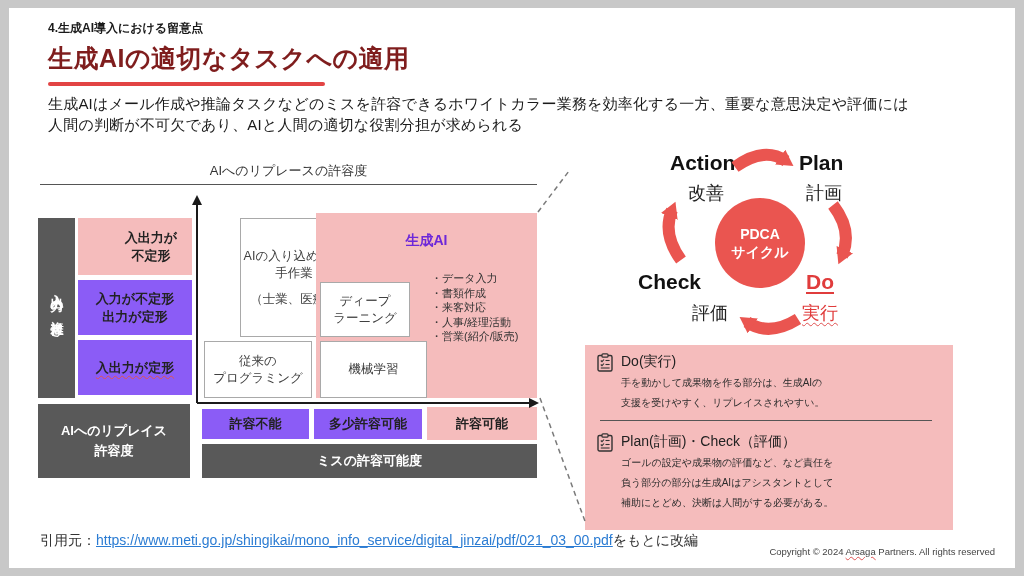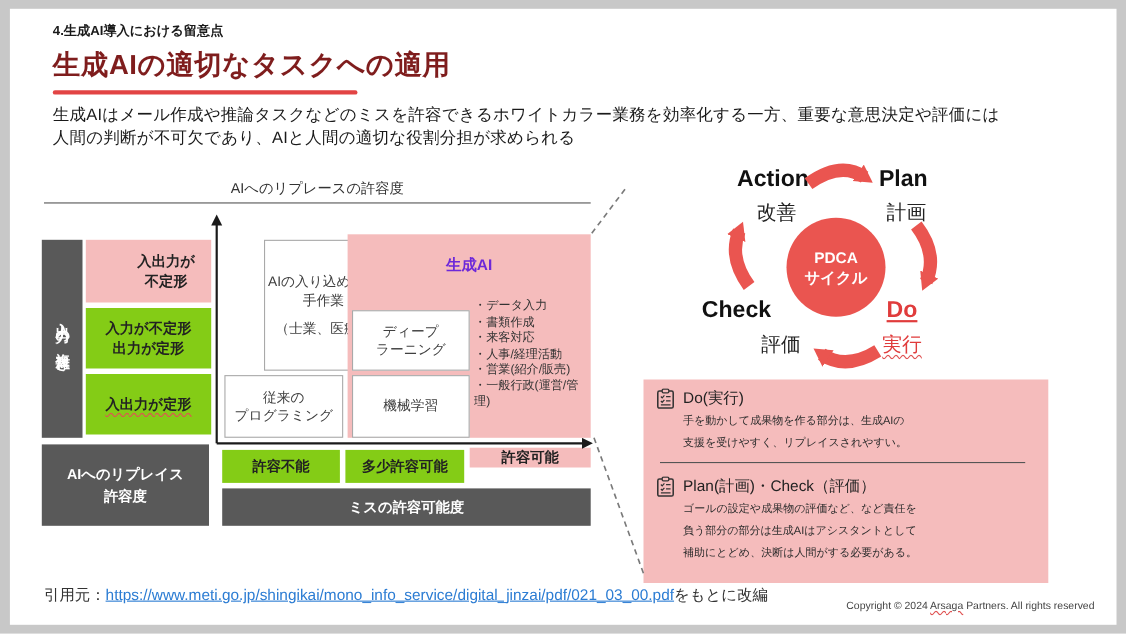--- a/index.html
+++ b/index.html
@@ -15,39 +15,39 @@
   .lead { left:48px; font-size:15px; color:#1a1a1a; letter-spacing:0.2px; white-space:nowrap; }
   #lead1 { top:95px; } #lead2 { top:116px; }
 
   
   #top-axis-label { left:40px; top:162px; width:497px; text-align:center; font-size:13px; color:#333; }
   #top-axis-line { left:40px; top:184px; width:497px; border-top:1.5px solid #555; }
   .darkbox { background:#595959; color:#fff; font-weight:bold; font-size:13px; display:flex; align-items:center; justify-content:center; text-align:center; }
   #y-axis-label { left:38px; top:218px; width:37px; height:180px; writing-mode:vertical-rl; text-orientation:upright; letter-spacing:3px; }
   .rowbox { left:78px; width:114px; display:flex; flex-direction:column; align-items:center; justify-content:center; font-weight:bold; font-size:13px; color:#222; text-align:center; line-height:18px; }
   .pinkbg { background:#f5bcbc; }
-  .graybg { background:#84cc16; }
+  .graybg { background:#8b5cf6; }
   #row1 { top:218px; height:57px;padding-left:32px; }
   #row2 { top:280px; height:55px; }
   #row3 { top:340px; height:55px; }
   .squiggle { text-decoration:underline wavy #e05252; text-decoration-thickness:1px; text-underline-offset:3px; }
   .cell { background:#fff; border:1px solid #a9a9a9; display:flex; flex-direction:column; align-items:center; justify-content:center; font-size:12.5px; color:#404040; text-align:center; line-height:17px; }
   #cell-manual { left:204px; top:218px; width:108px; height:119px; padding:0;margin-left:36px; }
   #cell-manual .gap { margin-top:9px; }
   #cell-legacy { left:204px; top:341px; width:108px; height:57px; }
   #genai-region { left:316px; top:213px; width:221px; height:185px; background:#f5bcbc; }
   #genai-title { left:316px; top:232px; width:221px; text-align:center; font-size:14px; font-weight:bold; color:#6d28d9; }
-  #cell-dl { left:320px; top:282px; width:107px; height:55px;justify-content:center; }
+  #cell-dl { left:320px; top:282px; width:90px; height:55px;justify-content:center; }
   #cell-ml { left:320px; top:341px; width:107px; height:57px; }
   #genai-items { left:431px; top:271px; width:104px; font-size:11px; color:#333; line-height:14.5px; }
   #replace-box { left:38px; top:404px; width:152px; height:74px; line-height:20px; }
   .tol { top:409px; height:30px; display:flex; align-items:center; justify-content:center; font-size:13px; font-weight:bold; color:#222; }
   #tol1 { left:202px; width:107px; }
   #tol2 { left:314px; width:108px; }
-  #tol3 { left:427px; top:407px; width:110px; height:18px; }
+  #tol3 { left:427px; top:407px; width:110px; height:33px; }
   #bottom-axis { left:202px; top:444px; width:335px; height:34px; }
 
   
   .pdca-en { font-size:21px; font-weight:bold; color:#111; white-space:nowrap; }
   .pdca-jp { font-size:18px; color:#222; white-space:nowrap; }
   #pdca-action { left:670px; top:151px; } #pdca-kaizen { left:688px; top:181px; }
   #pdca-plan { left:799px; top:151px; }  #pdca-keikaku { left:806px; top:181px; }
   #pdca-check { left:638px; top:270px; } #pdca-hyouka { left:692px; top:301px; }
   #pdca-do { left:806px; top:270px; color:#e03c3c; text-decoration:underline; text-decoration-thickness:2px; text-underline-offset:3px; }
   #pdca-jikkou { left:802px; top:301px; color:#e03c3c; text-decoration:underline wavy #e05252; text-decoration-thickness:1px; text-underline-offset:3px; }
@@ -120,21 +120,20 @@
 </div>
 <div id="cell-ml" class="abs cell">
   <span>機械学習</span>
 </div>
 <div id="genai-items" class="abs">
   <div>・データ入力</div>
   <div>・書類作成</div>
   <div>・来客対応</div>
   <div>・人事/経理活動</div>
   <div>・営業(紹介/販売)</div>
-  <div>・一般行政(運営/管理)</div>
 </div>
 
 <div id="replace-box" class="abs darkbox">
   <div>
     <div>AIへのリプレイス</div>
     <div>許容度</div>
   </div>
 </div>
 <div id="tol1" class="abs tol graybg">許容不能</div>
 <div id="tol2" class="abs tol graybg">多少許容可能</div>

